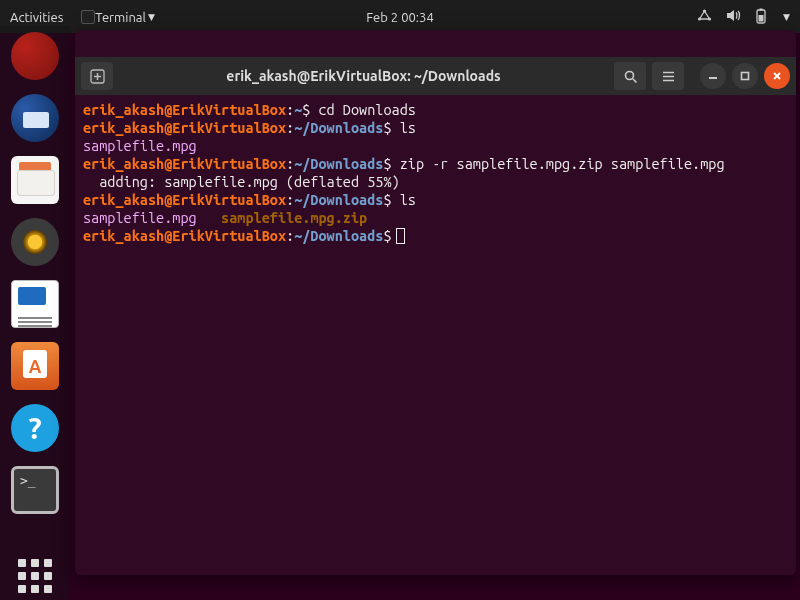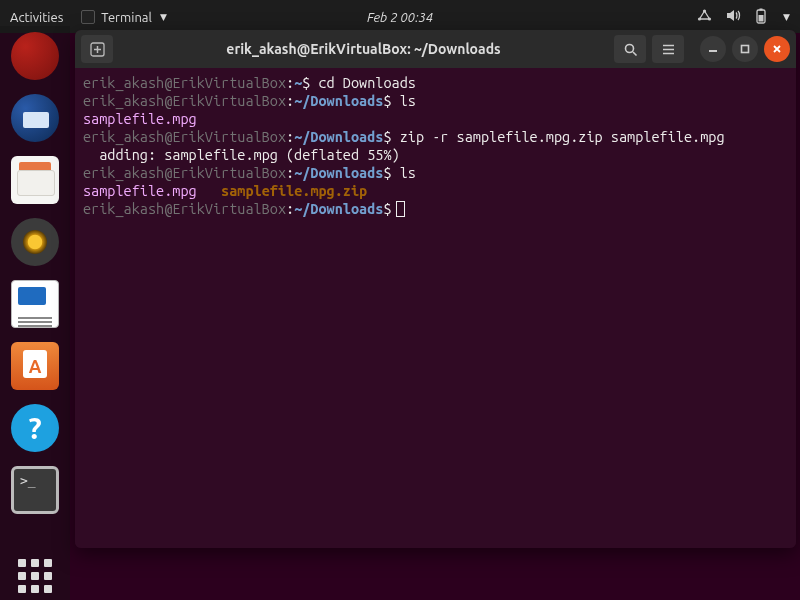--- a/index.html
+++ b/index.html
@@ -16,25 +16,25 @@
   .topbar {
     height: 33px;
     background: #1d1d1d;
     display: flex;
     align-items: center;
     color: #ddd;
     padding: 12px 10px;
     font-size: 13px;
   }
   .topbar .left-group { display:flex; align-items:center; gap:18px; }
-  .topbar .terminal-menu { display:flex; align-items:center; gap:6px; }
+  .topbar .terminal-menu { display:flex; align-items:center; }
   .topbar .terminal-menu .ticon {
     width:14px;height:14px;background:#222;border:1px solid #555;border-radius:2px;display:inline-block;
   }
-  .topbar .center { position:absolute; left:50%; transform:translateX(-50%);font-style:italic; }
+  .topbar .center { position:absolute; left:50%; transform:translateX(-50%); }
   .topbar .right-group { margin-left:auto; display:flex; align-items:center; gap:14px; }
   .tri-down { font-size:9px; margin-left:2px; }
 
   
   .dock {
     position:absolute; left:0; top:26px; bottom:0; width:70px;
     background: rgba(20,20,20,0.35);
     display:flex; flex-direction:column; align-items:center;
     padding-top:6px; gap:14px;
   }
@@ -68,20 +68,21 @@
     position:absolute; left:75px; top:30px; right:4px;
     background:#300a24;
     border-radius:6px;
     box-shadow:0 6px 20px rgba(0,0,0,0.5);
     overflow:hidden;
   }
   .term-titlebar {
     height:38px; background:#2b2b2b;
     display:flex; align-items:center; padding:0 6px; gap:6px;
     color:#ddd;
+    margin-top:27px;
   }
   .tb-btn {
     width:32px;height:28px;border-radius:4px;background:#393939;
     display:flex;align-items:center;justify-content:center;
     color:#ccc;font-size:14px;
   }
   .tb-btn.round { width:26px;height:26px;border-radius:50%; }
   .tb-btn.close { background:#e95420;color:#fff;}
   .tb-title { flex:1; text-align:center; font-weight:bold; font-size:14px;}
   .tb-spacer { flex:0 0 auto; width:4px;}
@@ -89,21 +90,21 @@
   .term-body {
     padding:6px 8px 40px 8px;
     font-family:"Ubuntu Mono","DejaVu Sans Mono",monospace;
     font-size:14.5px;
     line-height:18px;
     color:#eee;
     background:#300a24;
     min-height:480px;
     white-space:pre;
   }
-  .c-user { color:#737373; font-weight:normal;}
+  .c-user { color:#f97316; font-weight:bold;}
   .c-path { color:#729fcf; font-weight:bold;}
   .c-file { color:#f0abfc;}
   .c-zip  { color:#a16207; font-weight:bold;}
   .c-white{ color:#eeeeec;}
   .cursor {
     display:inline-block;width:9px;height:16px;
     border:1px solid #eee;vertical-align:text-bottom;margin-left:4px;
   }
 </style>
 </head>

